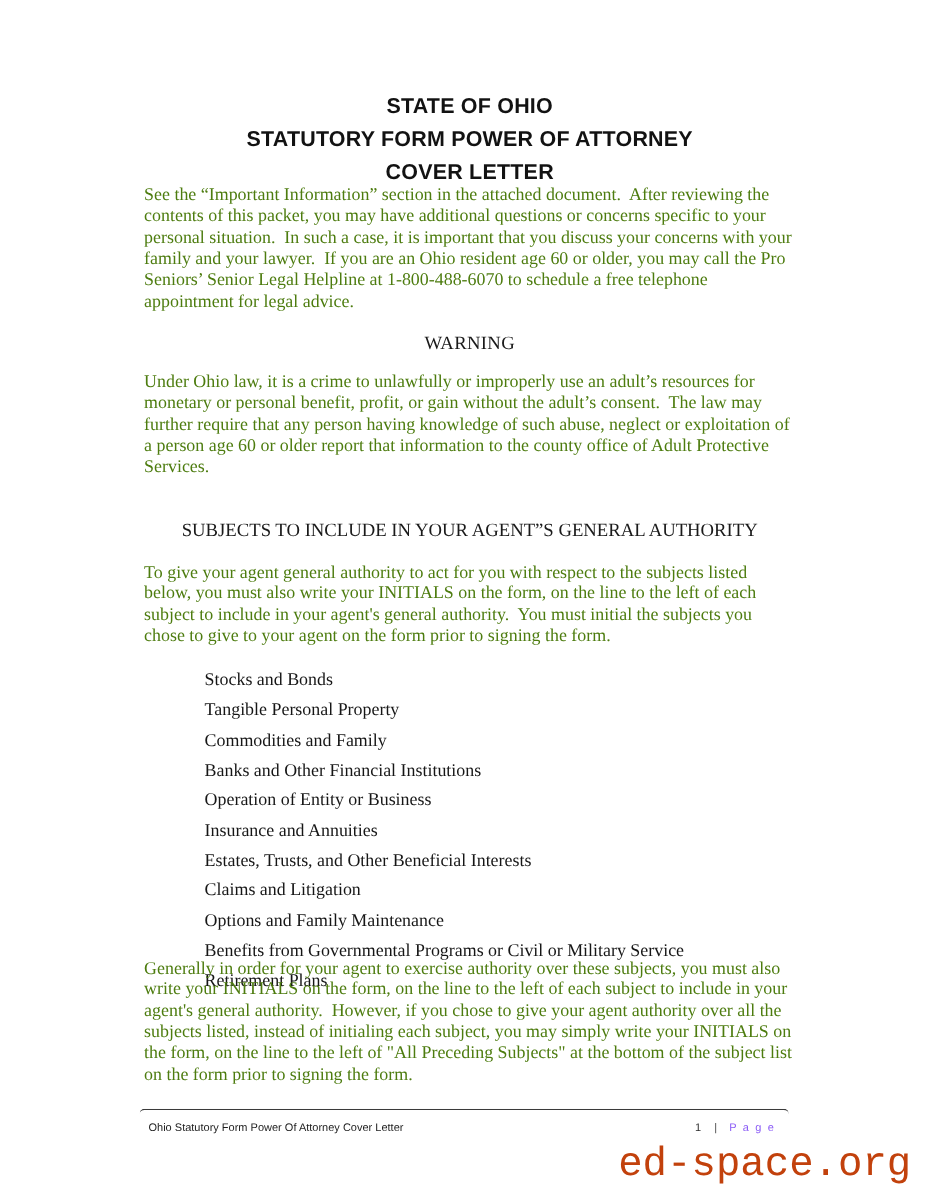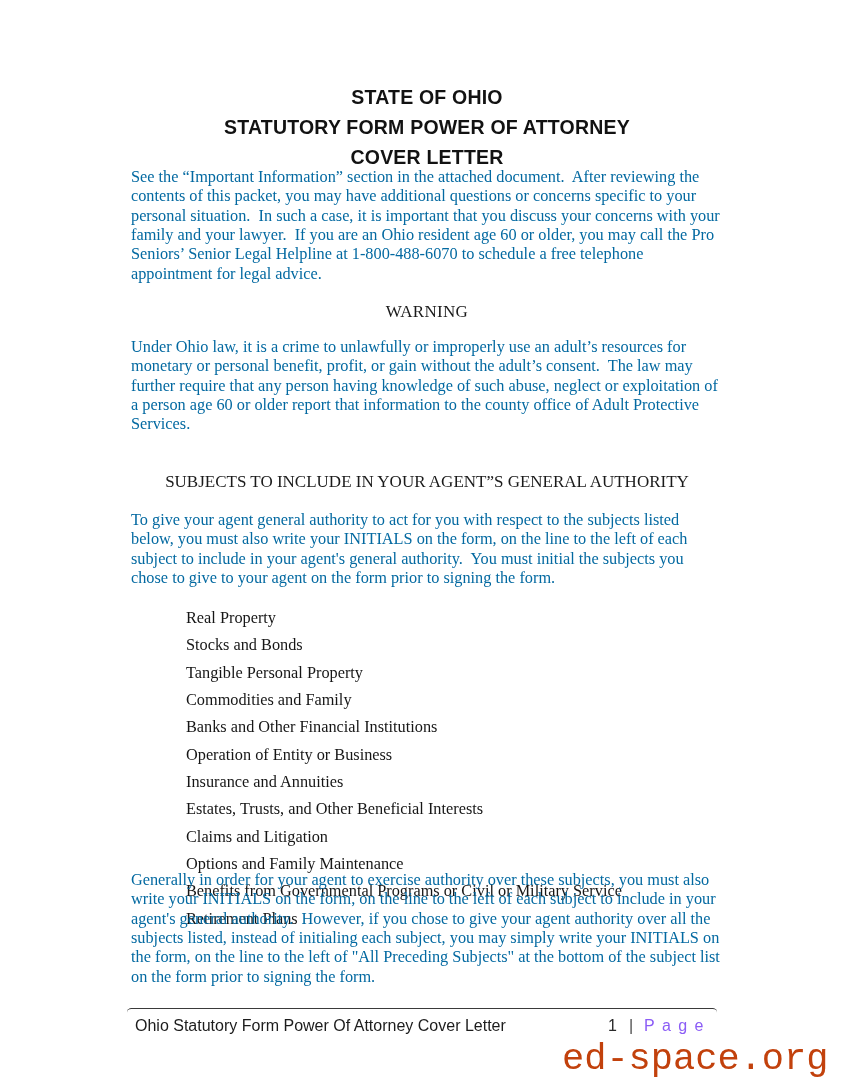--- a/index.html
+++ b/index.html
@@ -31,21 +31,21 @@
     color: #121212;
     letter-spacing: 0.2px;
   }
   .body-par {
     position: absolute;
     left: 123px;
     width: 600px;
     font-size: 16.3px;
     line-height: 19.35px;
     white-space: pre-wrap;
-    color: #0369a1;
+    color: #4d7c0f;
   }
   .par-intro   { top: 159px; }
   .par-warning { top: 329px; }
   .par-subintro{ top: 502px; }
   .par-closing { top: 862px; }
   .center-head {
     position: absolute;
     left: 123px;
     width: 600px;
     text-align: center;
@@ -72,21 +72,21 @@
   }
   .footer-bar {
     position: absolute;
     top: 1006px;
     left: 123px;
     width: 590px;
     display: flex;
     justify-content: space-between;
     align-items: baseline;
     font-family: "Liberation Sans", sans-serif;
-    font-size: 16px;
+    font-size: 10px;
     line-height: 16px;
     color: #1c1c1c;
     gap: 35px;
   }
   .footer-page { white-space: nowrap; }
   .footer-page .num { color: #2a2a2a; }
   .footer-page .sep { color: #4a4a4a; margin: 0 3px 0 4px; }
   .footer-page .word {
     color: #8b5cf6;
     letter-spacing: 1.5px;
@@ -117,21 +117,20 @@
 
   <div class="center-head warning-head">WARNING</div>
 
   <div class="body-par par-warning">Under Ohio law, it is a crime to unlawfully or improperly use an adult’s resources for monetary or personal benefit, profit, or gain without the adult’s consent.  The law may further require that any person having knowledge of such abuse, neglect or exploitation of a person age 60 or older report that information to the county office of Adult Protective Services.</div>
 
   <div class="center-head subjects-head">SUBJECTS TO INCLUDE IN YOUR AGENT”S GENERAL AUTHORITY</div>
 
   <div class="body-par par-subintro">To give your agent general authority to act for you with respect to the subjects listed below, you must also write your INITIALS on the form, on the line to the left of each subject to include in your agent's general authority.  You must initial the subjects you chose to give to your agent on the form prior to signing the form.</div>
 
   <div class="subjects-list">
-    <div>Real Property</div>
     <div>Stocks and Bonds</div>
     <div>Tangible Personal Property</div>
     <div>Commodities and Family</div>
     <div>Banks and Other Financial Institutions</div>
     <div>Operation of Entity or Business</div>
     <div>Insurance and Annuities</div>
     <div>Estates, Trusts, and Other Beneficial Interests</div>
     <div>Claims and Litigation</div>
     <div>Options and Family Maintenance</div>
     <div>Benefits from Governmental Programs or Civil or Military Service</div>

